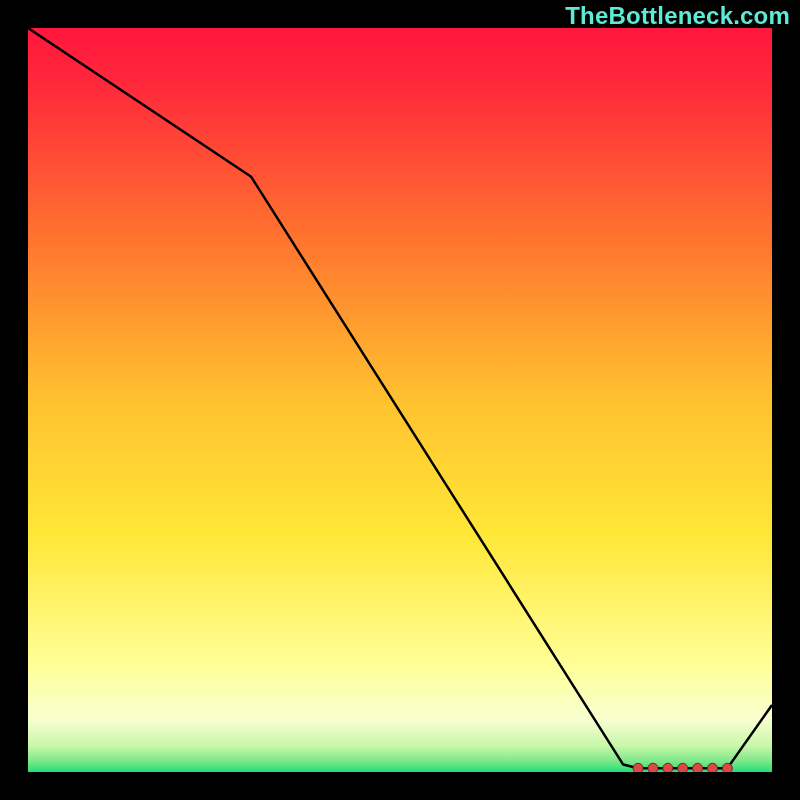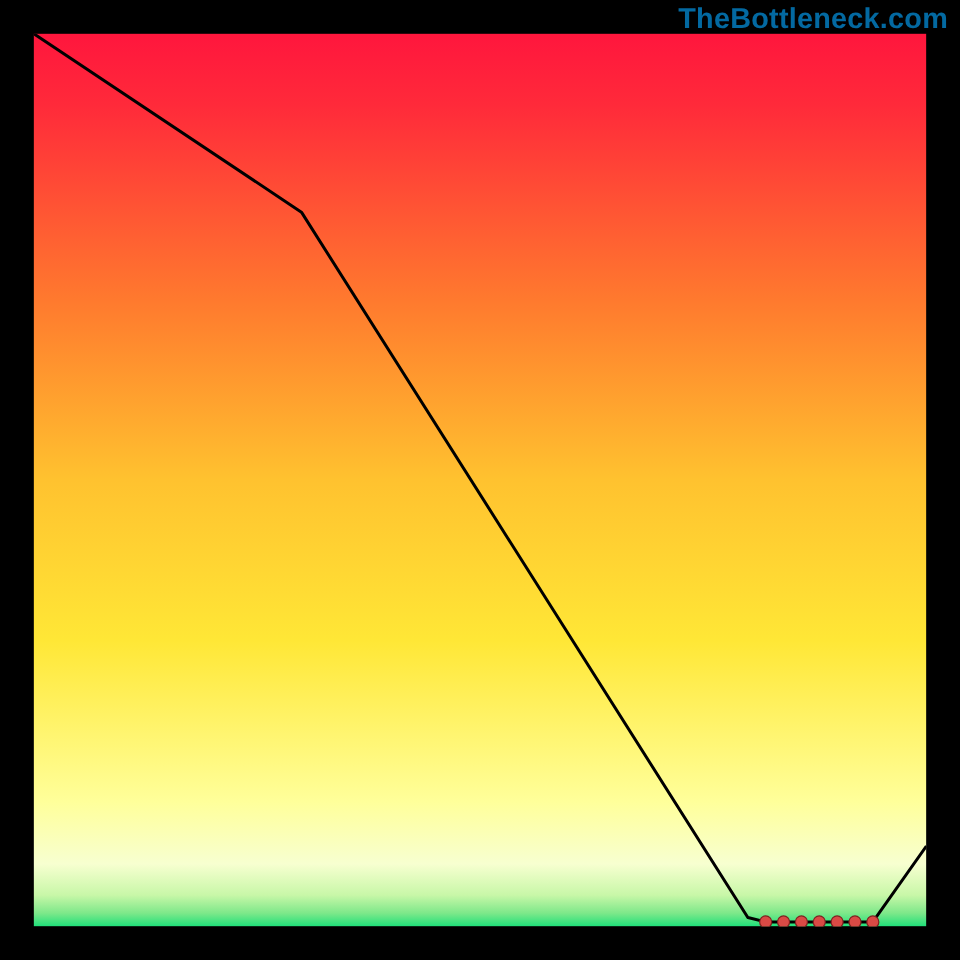--- a/index.html
+++ b/index.html
@@ -10,21 +10,21 @@
     height: 800px;
     background: #000;
   }
   .watermark {
     position: absolute;
     top: 2px;
     right: 10px;
     font-family: Arial, Helvetica, sans-serif;
     font-size: 24px;
     font-weight: bold;
-    color: #0369a1;
+    color: #5eead4;
     letter-spacing: 0.2px;
   }
   .plot {
     position: absolute;
     left: 28px;
     top: 28px;
     width: 744px;
     height: 744px;
   }
   .plot svg { display: block; }

